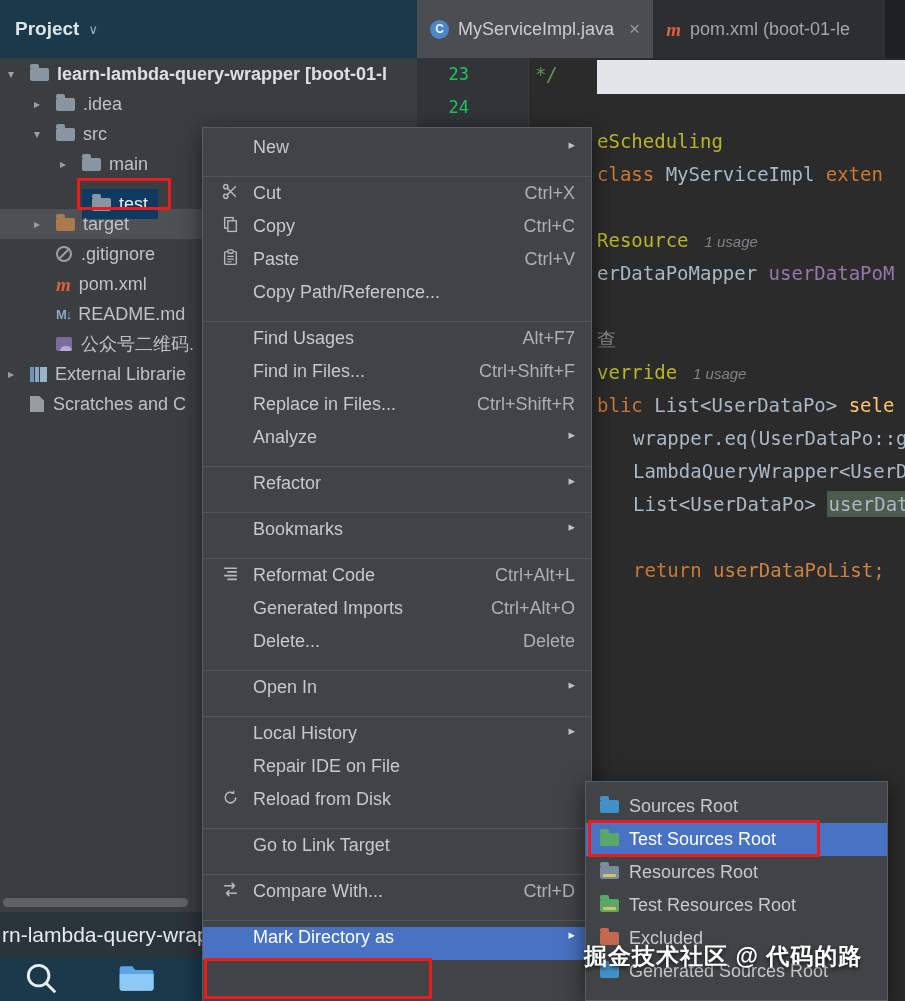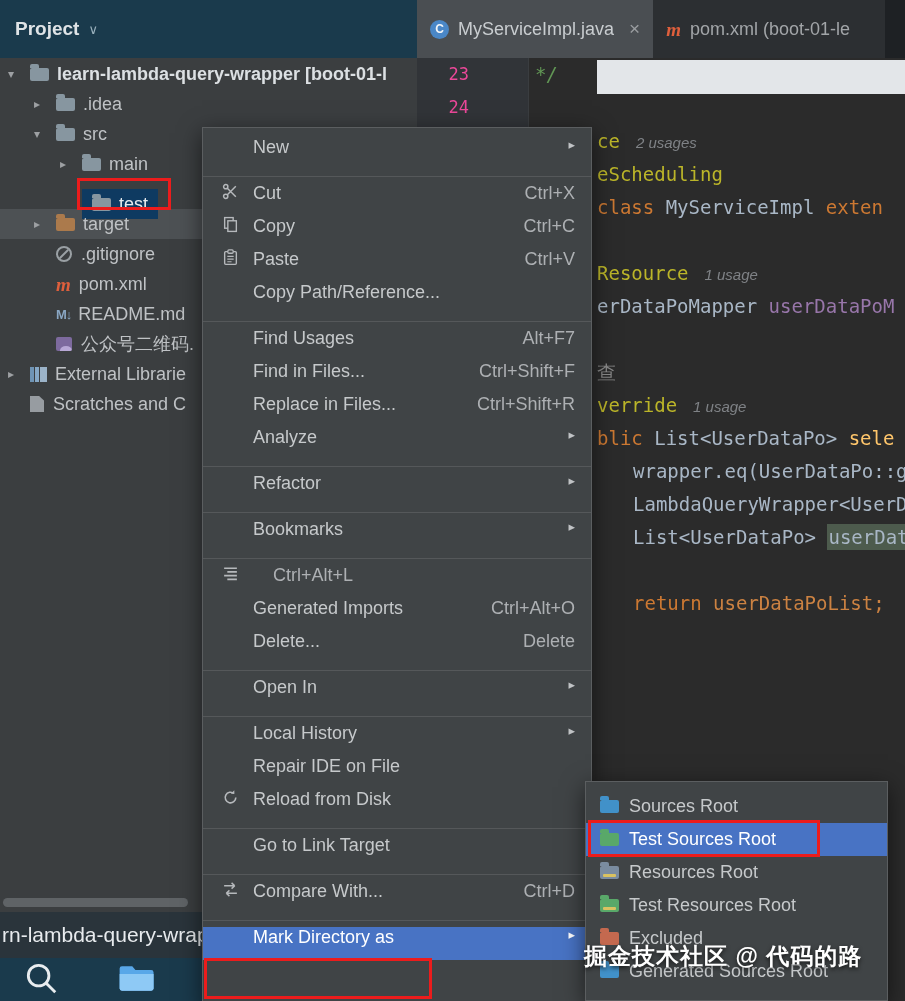--- a/index.html
+++ b/index.html
@@ -19,21 +19,21 @@
   .tab.inactive { background:#2c2f32; width:232px; overflow:hidden; }
   .clsico { width:19px; height:19px; border-radius:50%; background:#4a87c7; color:#f2f5f8;
     font-size:12px; font-weight:bold; display:flex; align-items:center; justify-content:center; flex:none; }
   .mvn { color:#df5f3c; font-style:italic; font-weight:bold; font-family:"Liberation Serif", serif; font-size:19px; line-height:1; flex:none; }
   .tab .close { margin-left:6px; color:#9a9da0; font-size:19px; }
 
   
   .editor { position:absolute; left:417px; top:58px; width:488px; height:943px; background:#2b2b2b; z-index:1; overflow:hidden; }
   .gutter { position:absolute; left:0; top:0; width:112px; height:943px; background:#313438; border-right:1px solid #3a3d40; }
   .line-no { height:33px; line-height:33px; width:52px; text-align:right;
-    font-family:"DejaVu Sans Mono", monospace; font-size:17px; color:#ec4899; }
+    font-family:"DejaVu Sans Mono", monospace; font-size:17px; color:#22c55e; }
   .top-frag { position:absolute; left:118px; top:0; height:33px; line-height:33px;
     font-family:"DejaVu Sans Mono", monospace; font-size:19px; font-style:italic; color:#629755; }
   .redaction { position:absolute; left:180px; top:2px; width:308px; height:34px; background:#e3e6e9; }
   .code-area { position:absolute; left:0; top:67px; width:100%; }
   .cl { height:33px; line-height:33px; white-space:pre; font-family:"DejaVu Sans Mono", monospace; font-size:19px; padding-left:180px; }
   .cl.ind { padding-left:216px; }
   .tk-kw { color:#cc7832; }
   .tk-ann { color:#bbb529; }
   .tk-plain { color:#a9b7c6; }
   .tk-field { color:#9876aa; }
@@ -130,21 +130,20 @@
   </div>
 
   <div class="editor">
     <div class="gutter">
       <div class="line-no">23</div>
       <div class="line-no">24</div>
     </div>
     <div class="top-frag"><span>*/</span></div>
     <div class="redaction"></div>
     <div class="code-area">
-      <div class="cl"><span class="tk-ann">ce</span><span class="tk-usage">2 usages</span></div>
       <div class="cl"><span class="tk-ann">eScheduling</span></div>
       <div class="cl"><span class="tk-kw">class </span><span class="tk-plain">MyServiceImpl </span><span class="tk-kw">exten</span></div>
       <div class="cl"></div>
       <div class="cl"><span class="tk-ann">Resource</span><span class="tk-usage">1 usage</span></div>
       <div class="cl"><span class="tk-plain">erDataPoMapper </span><span class="tk-field">userDataPoM</span></div>
       <div class="cl"></div>
       <div class="cl"><span class="tk-comment">查</span></div>
       <div class="cl"><span class="tk-ann">verride</span><span class="tk-usage">1 usage</span></div>
       <div class="cl"><span class="tk-kw">blic </span><span class="tk-plain">List&lt;UserDataPo&gt; </span><span class="tk-method">sele</span></div>
       <div class="cl ind"><span class="tk-plain">wrapper.eq(UserDataPo::g</span></div>
@@ -322,20 +321,21 @@
       <span class="mi-arrow">▸</span>
     </div>
     <div class="menu-sep"></div>
 
     <div class="menu-item">
       <span class="mi-icon">
           <svg width="17" height="17" viewBox="0 0 16 16">
             <path d="M2 3h12M5 6.5h9M2 10h12M5 13.5h9" stroke="#b6b9bc" stroke-width="1.5"></path>
           </svg>
         </span>
+      <span class="mi-label">Reformat Code</span>
       <span class="mi-shortcut">Ctrl+Alt+L</span>
     </div>
     <div class="menu-item">
       <span class="mi-icon"></span>
       <span class="mi-label">Generated Imports</span>
       <span class="mi-shortcut">Ctrl+Alt+O</span>
     </div>
     <div class="menu-item">
       <span class="mi-icon"></span>
       <span class="mi-label">Delete...</span>

